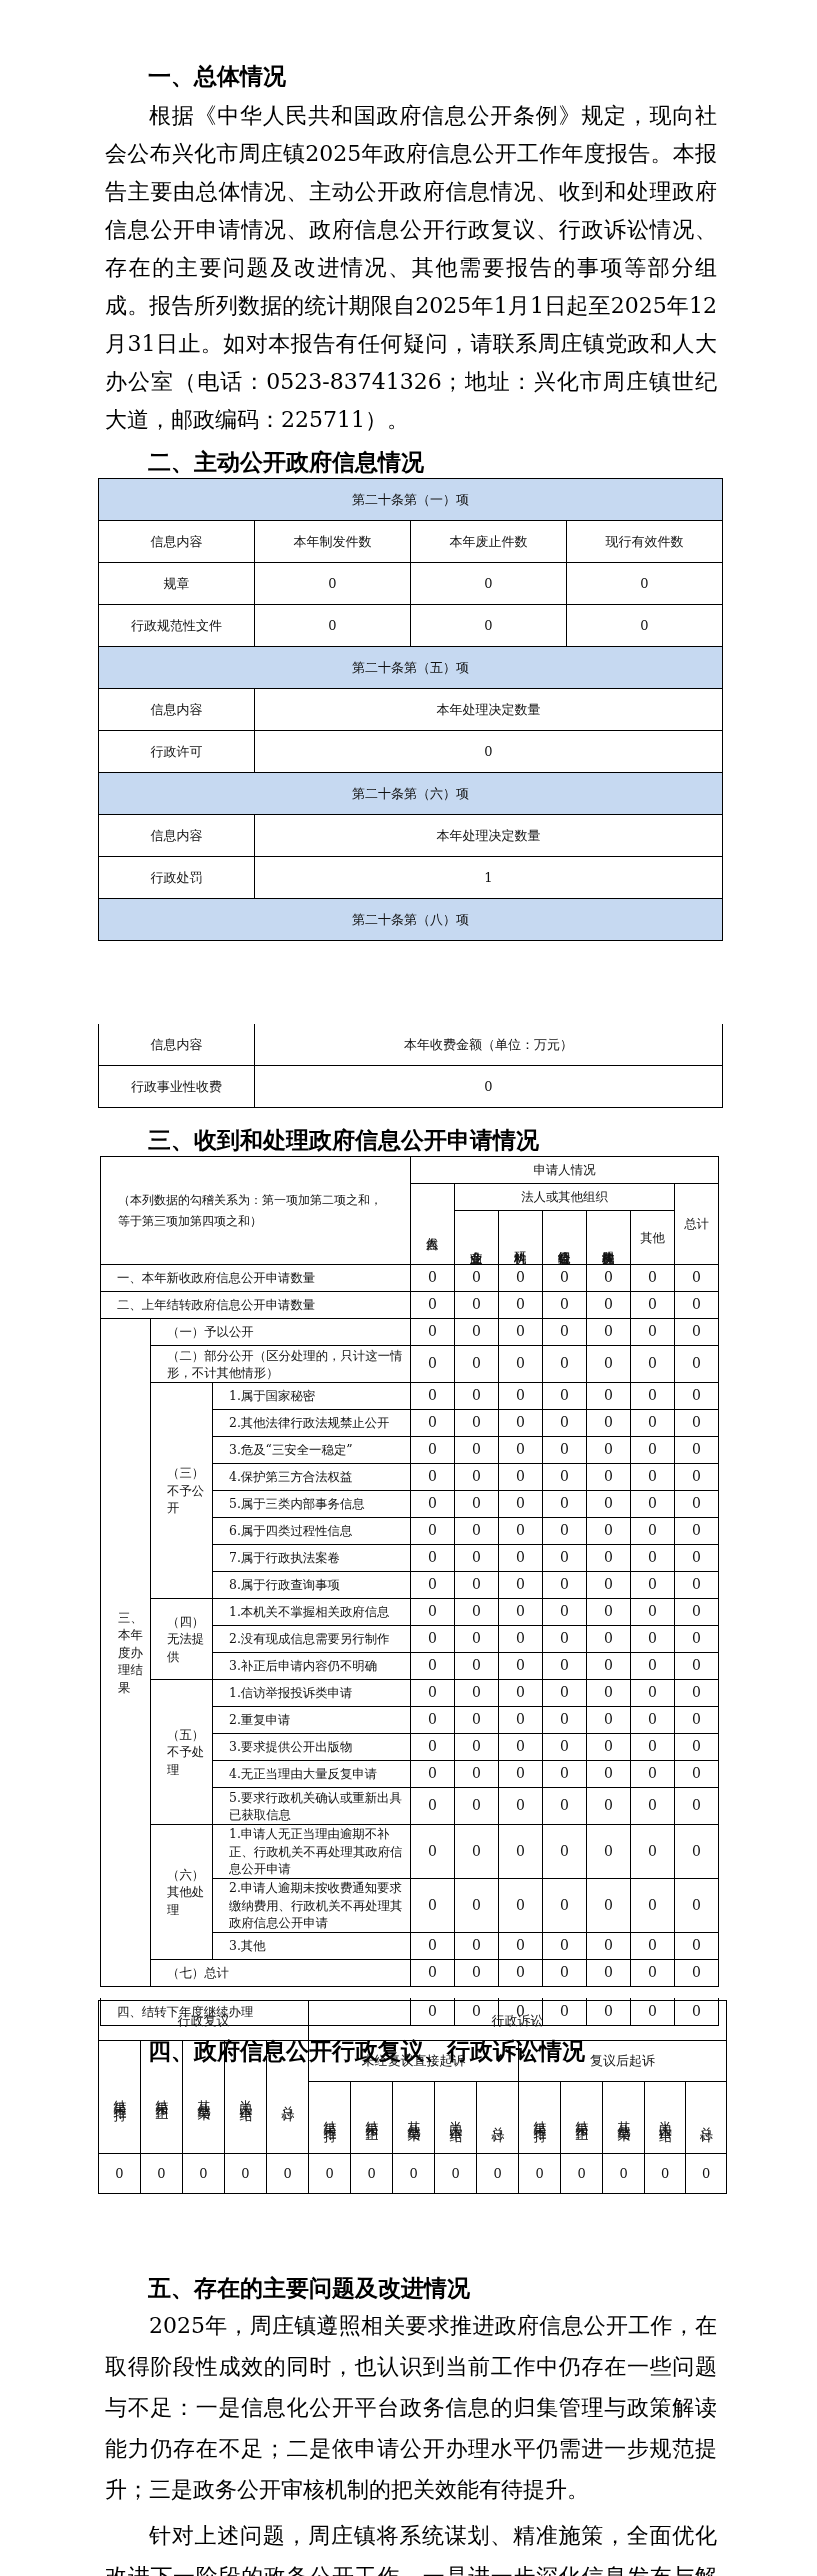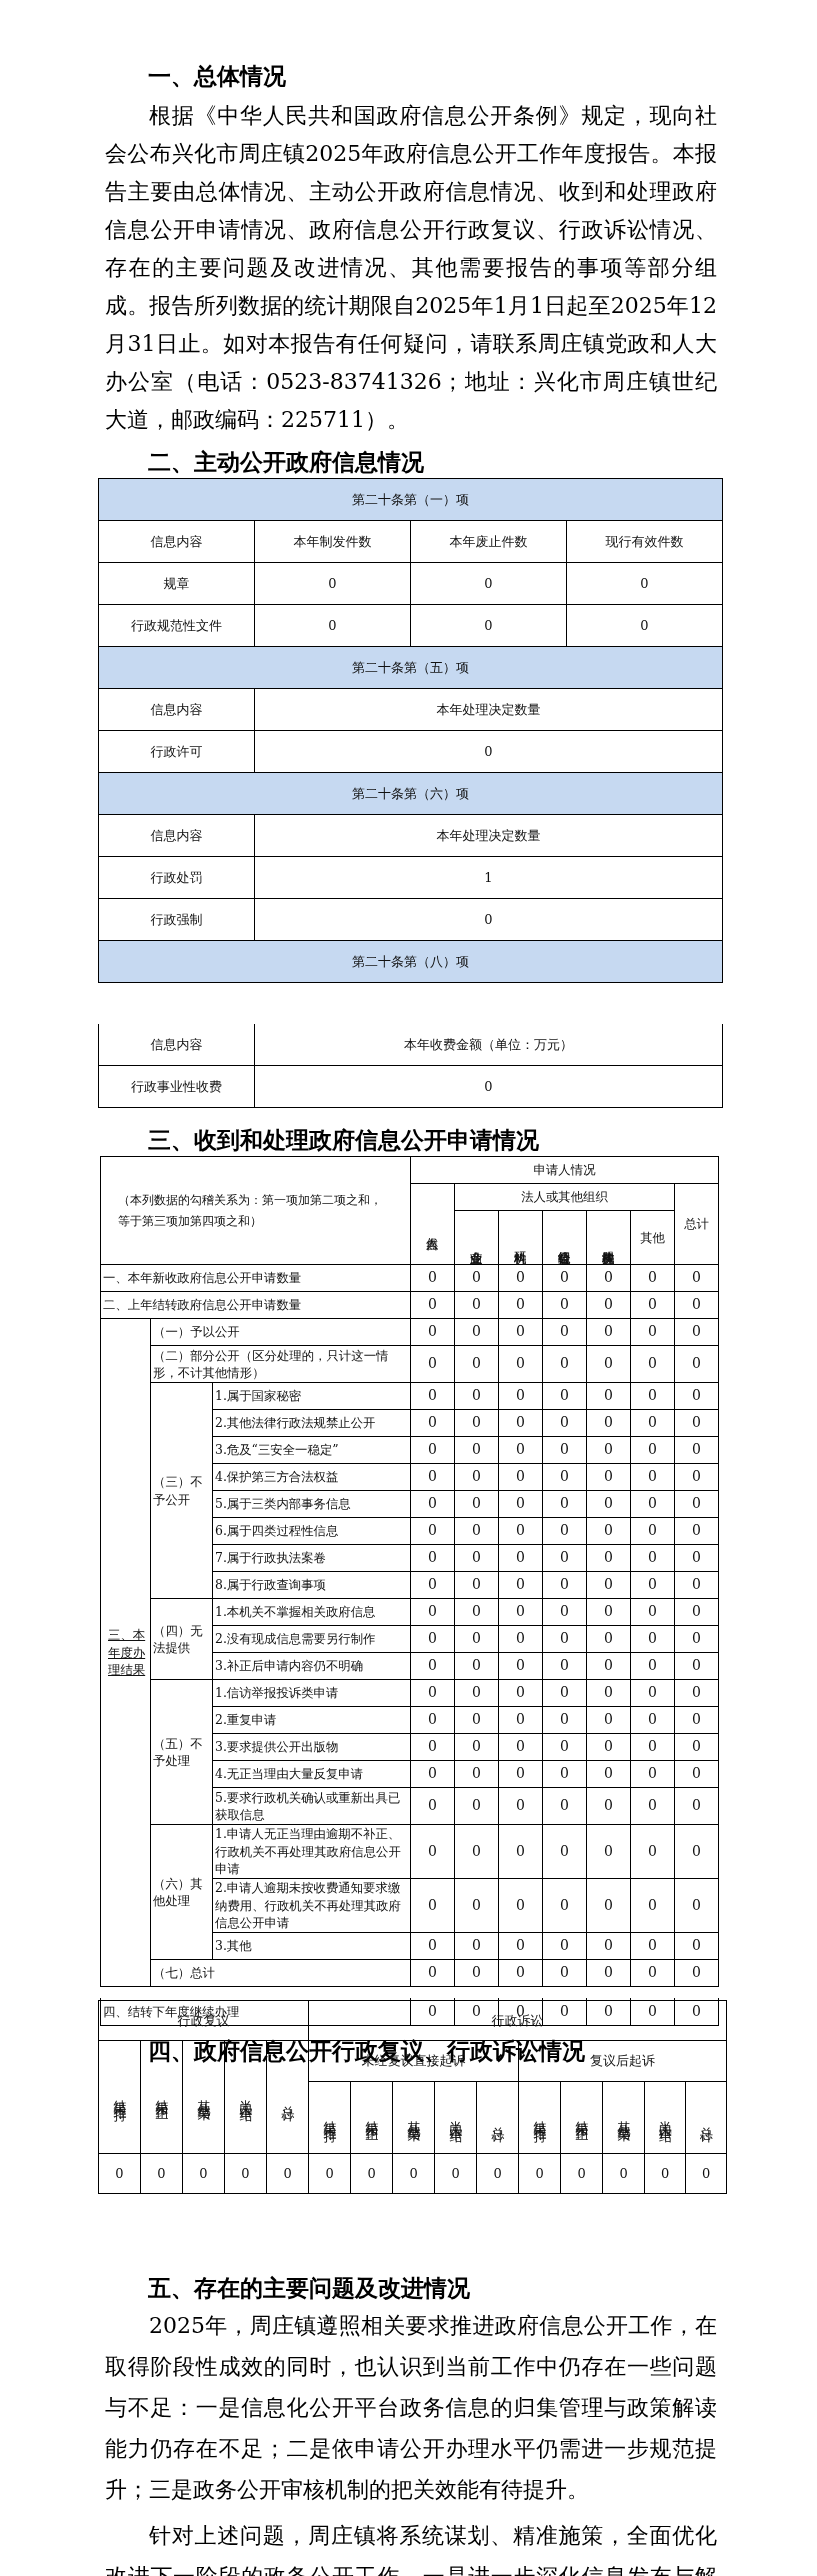--- a/index.html
+++ b/index.html
@@ -10,21 +10,21 @@
   .para { position: absolute; left: 105px; width: 612px; font-size: 22px; text-align: justify;
           text-indent: 44px; word-break: break-all; font-family: "DejaVu Serif", "Liberation Serif", serif; }
   .p1 { line-height: 38px; }
   .p5 { line-height: 41px; }
   table { border-collapse: collapse; table-layout: fixed; position: absolute; }
   td { border: 1.5px solid #000; text-align: center; vertical-align: middle; padding: 0;
        font-family: "DejaVu Serif", "Liberation Serif", serif; color: #111; }
   .t2 td { font-size: 13px; height: 41px; }
   .t2 td.sec { background: #c6d9f1; }
   .t3 td { font-size: 12.4px; line-height: 17.5px; }
-  .t3 td.l { text-align: left; padding-left: 2px; }
+  .t3 td.l { text-align: left; padding-left: 16px; }
   .t3 td.num { font-size: 14px; }
   .t3 .note { font-size: 12px; text-align: left; padding: 0 17px; line-height: 20.6px; }
   .t4 td { font-size: 13px; }
   .vert { writing-mode: vertical-rl; text-orientation: upright; letter-spacing: 3.1px; margin: 0 auto; display: inline-block; }
 </style>
 </head>
 <body>
 
 <div class="h" style="top:63px;">一、总体情况</div>
 <div class="para p1" style="top:97px;">根据《中华人民共和国政府信息公开条例》规定，现向社会公布兴化市周庄镇2025年政府信息公开工作年度报告。本报告主要由总体情况、主动公开政府信息情况、收到和处理政府信息公开申请情况、政府信息公开行政复议、行政诉讼情况、存在的主要问题及改进情况、其他需要报告的事项等部分组成。报告所列数据的统计期限自2025年1月1日起至2025年12月31日止。如对本报告有任何疑问，请联系周庄镇党政和人大办公室（电话：0523-83741326；地址：兴化市周庄镇世纪大道，邮政编码：225711）。</div>
@@ -76,24 +76,20 @@
       </tr>
   <tr>
     <td>信息内容</td>
     <td colspan="3">本年处理决定数量</td>
   </tr>
   <tr>
     <td>行政处罚</td>
     <td colspan="3">1</td>
   </tr>
   <tr>
-    <td>行政强制</td>
-    <td colspan="3">0</td>
-  </tr>
-  <tr>
         <td class="sec" colspan="4">第二十条第（八）项</td>
       </tr>
 </tbody>
   </table>
 
 <table class="t2" style="left:98px; top:1024px; width:624px;">
   <colgroup>
       <col style="width:156px">
       <col style="width:468px">
     </colgroup>
@@ -158,21 +154,21 @@
         <td colspan="3" class="l">二、上年结转政府信息公开申请数量</td>
         <td class="num">0</td>
         <td class="num">0</td>
         <td class="num">0</td>
         <td class="num">0</td>
         <td class="num">0</td>
         <td class="num">0</td>
         <td class="num">0</td>
       </tr>
       <tr style="height:27px">
-        <td rowspan="22" class="l" style="padding-left:7px;text-decoration:underline;">三、本年度办理结果</td>
+        <td rowspan="22" class="l" style="padding-left:17px;">三、本年度办理结果</td>
         <td colspan="2" class="l">（一）予以公开</td>
         <td class="num">0</td>
         <td class="num">0</td>
         <td class="num">0</td>
         <td class="num">0</td>
         <td class="num">0</td>
         <td class="num">0</td>
         <td class="num">0</td>
       </tr>
       <tr style="height:37px">

